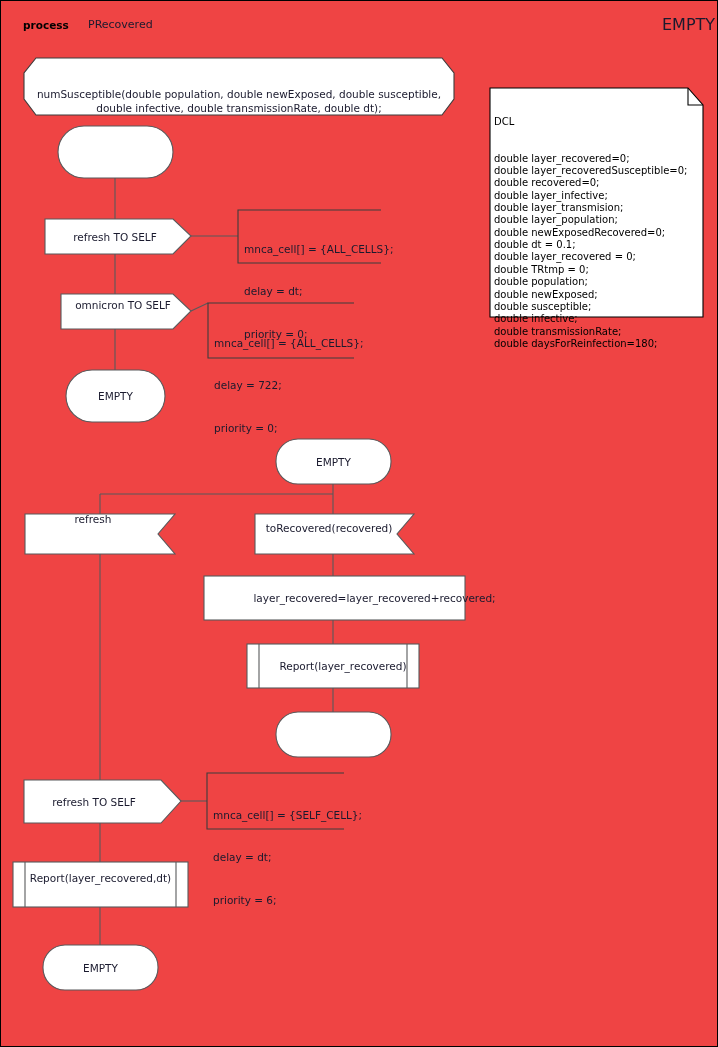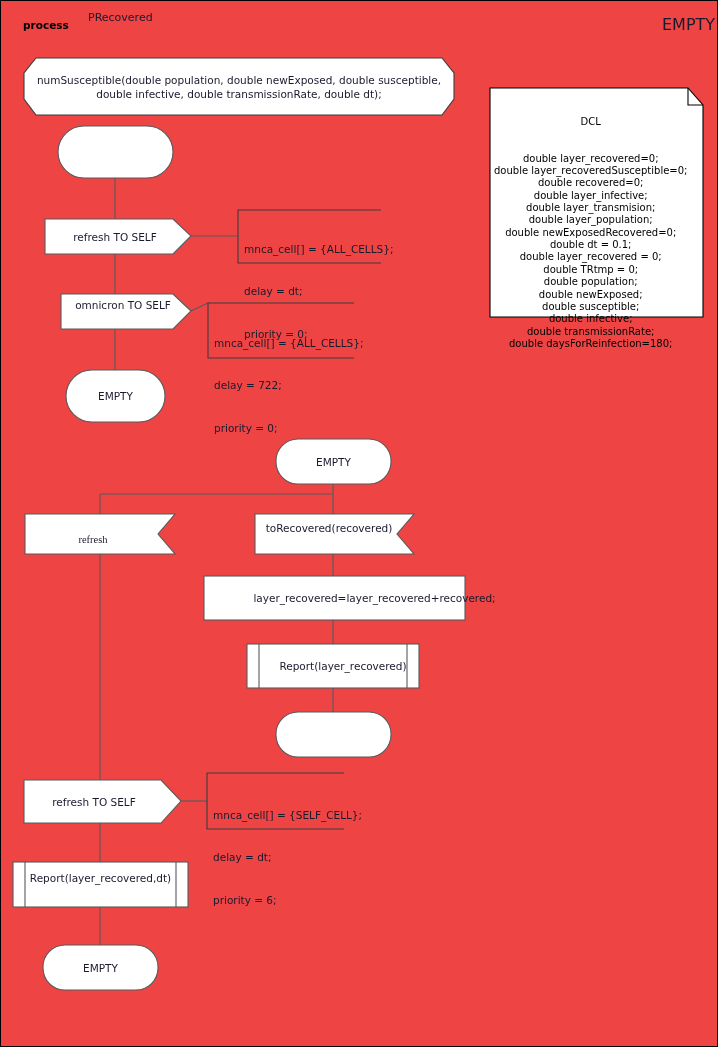--- a/index.html
+++ b/index.html
@@ -61,21 +61,21 @@
     line-height:14.3px;
     white-space:pre;
   }
 </style>
 </head>
 <body>
 
 <div id="page">
 
   <div class="txt hdr-kw" style="left:22px;top:17px;">process</div>
-  <div class="txt" style="left:87px;top:10px;font-size:11px;">PRecovered</div>
+  <div class="txt" style="left:87px;top:17px;font-size:11px;">PRecovered</div>
   <div class="txt" style="left:661px;top:17px;font-size:16px;">EMPTY (2)</div>
 
   <svg width="718" height="1047" viewBox="0 0 718 1047">
 
     <g>
       <path class="shape-dark" d="M 35,57 L 441,57 L 453,72 L 453,98 L 441,114 L 35,114 L 23,98 L 23,72 Z"></path>
     </g>
 
     <g>
       <rect class="shape" x="57" y="125" width="115" height="52" rx="26" ry="26"></rect>
@@ -168,36 +168,36 @@
     <g>
       <rect class="shape" x="42" y="944" width="115" height="45" rx="22" ry="22"></rect>
     </g>
 
     <g>
       <path class="note" d="M 489,87 L 687,87 L 702,104 L 702,316 L 489,316 Z"></path>
       <path class="notefold" d="M 687,87 L 687,104 L 702,104"></path>
     </g>
   </svg>
 
-  <div class="ctr" style="left:23px;top:57px;width:430px;height:57px;flex-direction:column;">
+  <div class="ctr" style="left:23px;top:71px;width:430px;height:57px;flex-direction:column;">
     <span>numSusceptible(double population, double newExposed, double susceptible,</span>
     <span>double infective, double transmissionRate, double dt);</span>
   </div>
 
   <div class="ctr" style="left:57px;top:125px;width:115px;height:52px;"></div>
 
   <div class="ctr" style="left:44px;top:218px;width:140px;height:35px;">refresh TO SELF</div>
 
   <div class="ctr" style="left:60px;top:293px;width:124px;height:21px;">omnicron TO SELF</div>
 
   <div class="ctr" style="left:65px;top:369px;width:99px;height:52px;">EMPTY</div>
 
   <div class="ctr" style="left:275px;top:438px;width:115px;height:45px;">EMPTY</div>
 
-  <div class="ctr" style="left:24px;top:513px;width:136px;height:52px;font-family:Liberation Serif, serif;">refresh</div>
+  <div class="ctr" style="left:24px;top:492px;width:136px;height:52px;">refresh</div>
 
   <div class="ctr" style="left:254px;top:513px;width:148px;height:28px;">toRecovered(recovered)</div>
 
   <div class="ctr" style="left:203px;top:575px;width:261px;height:44px;margin-left:40px;">layer_recovered=layer_recovered+recovered;</div>
 
   <div class="ctr" style="left:258px;top:643px;width:168px;height:44px;">Report(layer_recovered)</div>
 
 
   <div class="ctr" style="left:23px;top:779px;width:140px;height:43px;">refresh TO SELF</div>
 
@@ -216,18 +216,18 @@
     <div>delay = 722;</div>
     <div>priority = 0;</div>
   </div>
 
   <div class="cmt-txt" style="left:212px;top:778px;">
     <div>mnca_cell[] = {SELF_CELL};</div>
     <div>delay = dt;</div>
     <div>priority = 6;</div>
   </div>
 
-  <div class="dcl-txt" style="left:493px;top:90px;text-align:center;">
+  <div class="dcl-txt" style="left:493px;top:90px;">
     <div>DCL</div>
     <div id="dcl-lines"><div>double layer_recovered=0;</div><div>double layer_recoveredSusceptible=0;</div><div>double recovered=0;</div><div>double layer_infective;</div><div>double layer_transmision;</div><div>double layer_population;</div><div>double newExposedRecovered=0;</div><div>double dt = 0.1;</div><div>double layer_recovered = 0;</div><div>double TRtmp = 0;</div><div>double population;</div><div>double newExposed;</div><div>double susceptible;</div><div>double infective;</div><div>double transmissionRate;</div><div>double daysForReinfection=180;</div></div>
   </div>
 
 </div>
 
 </body></html>

